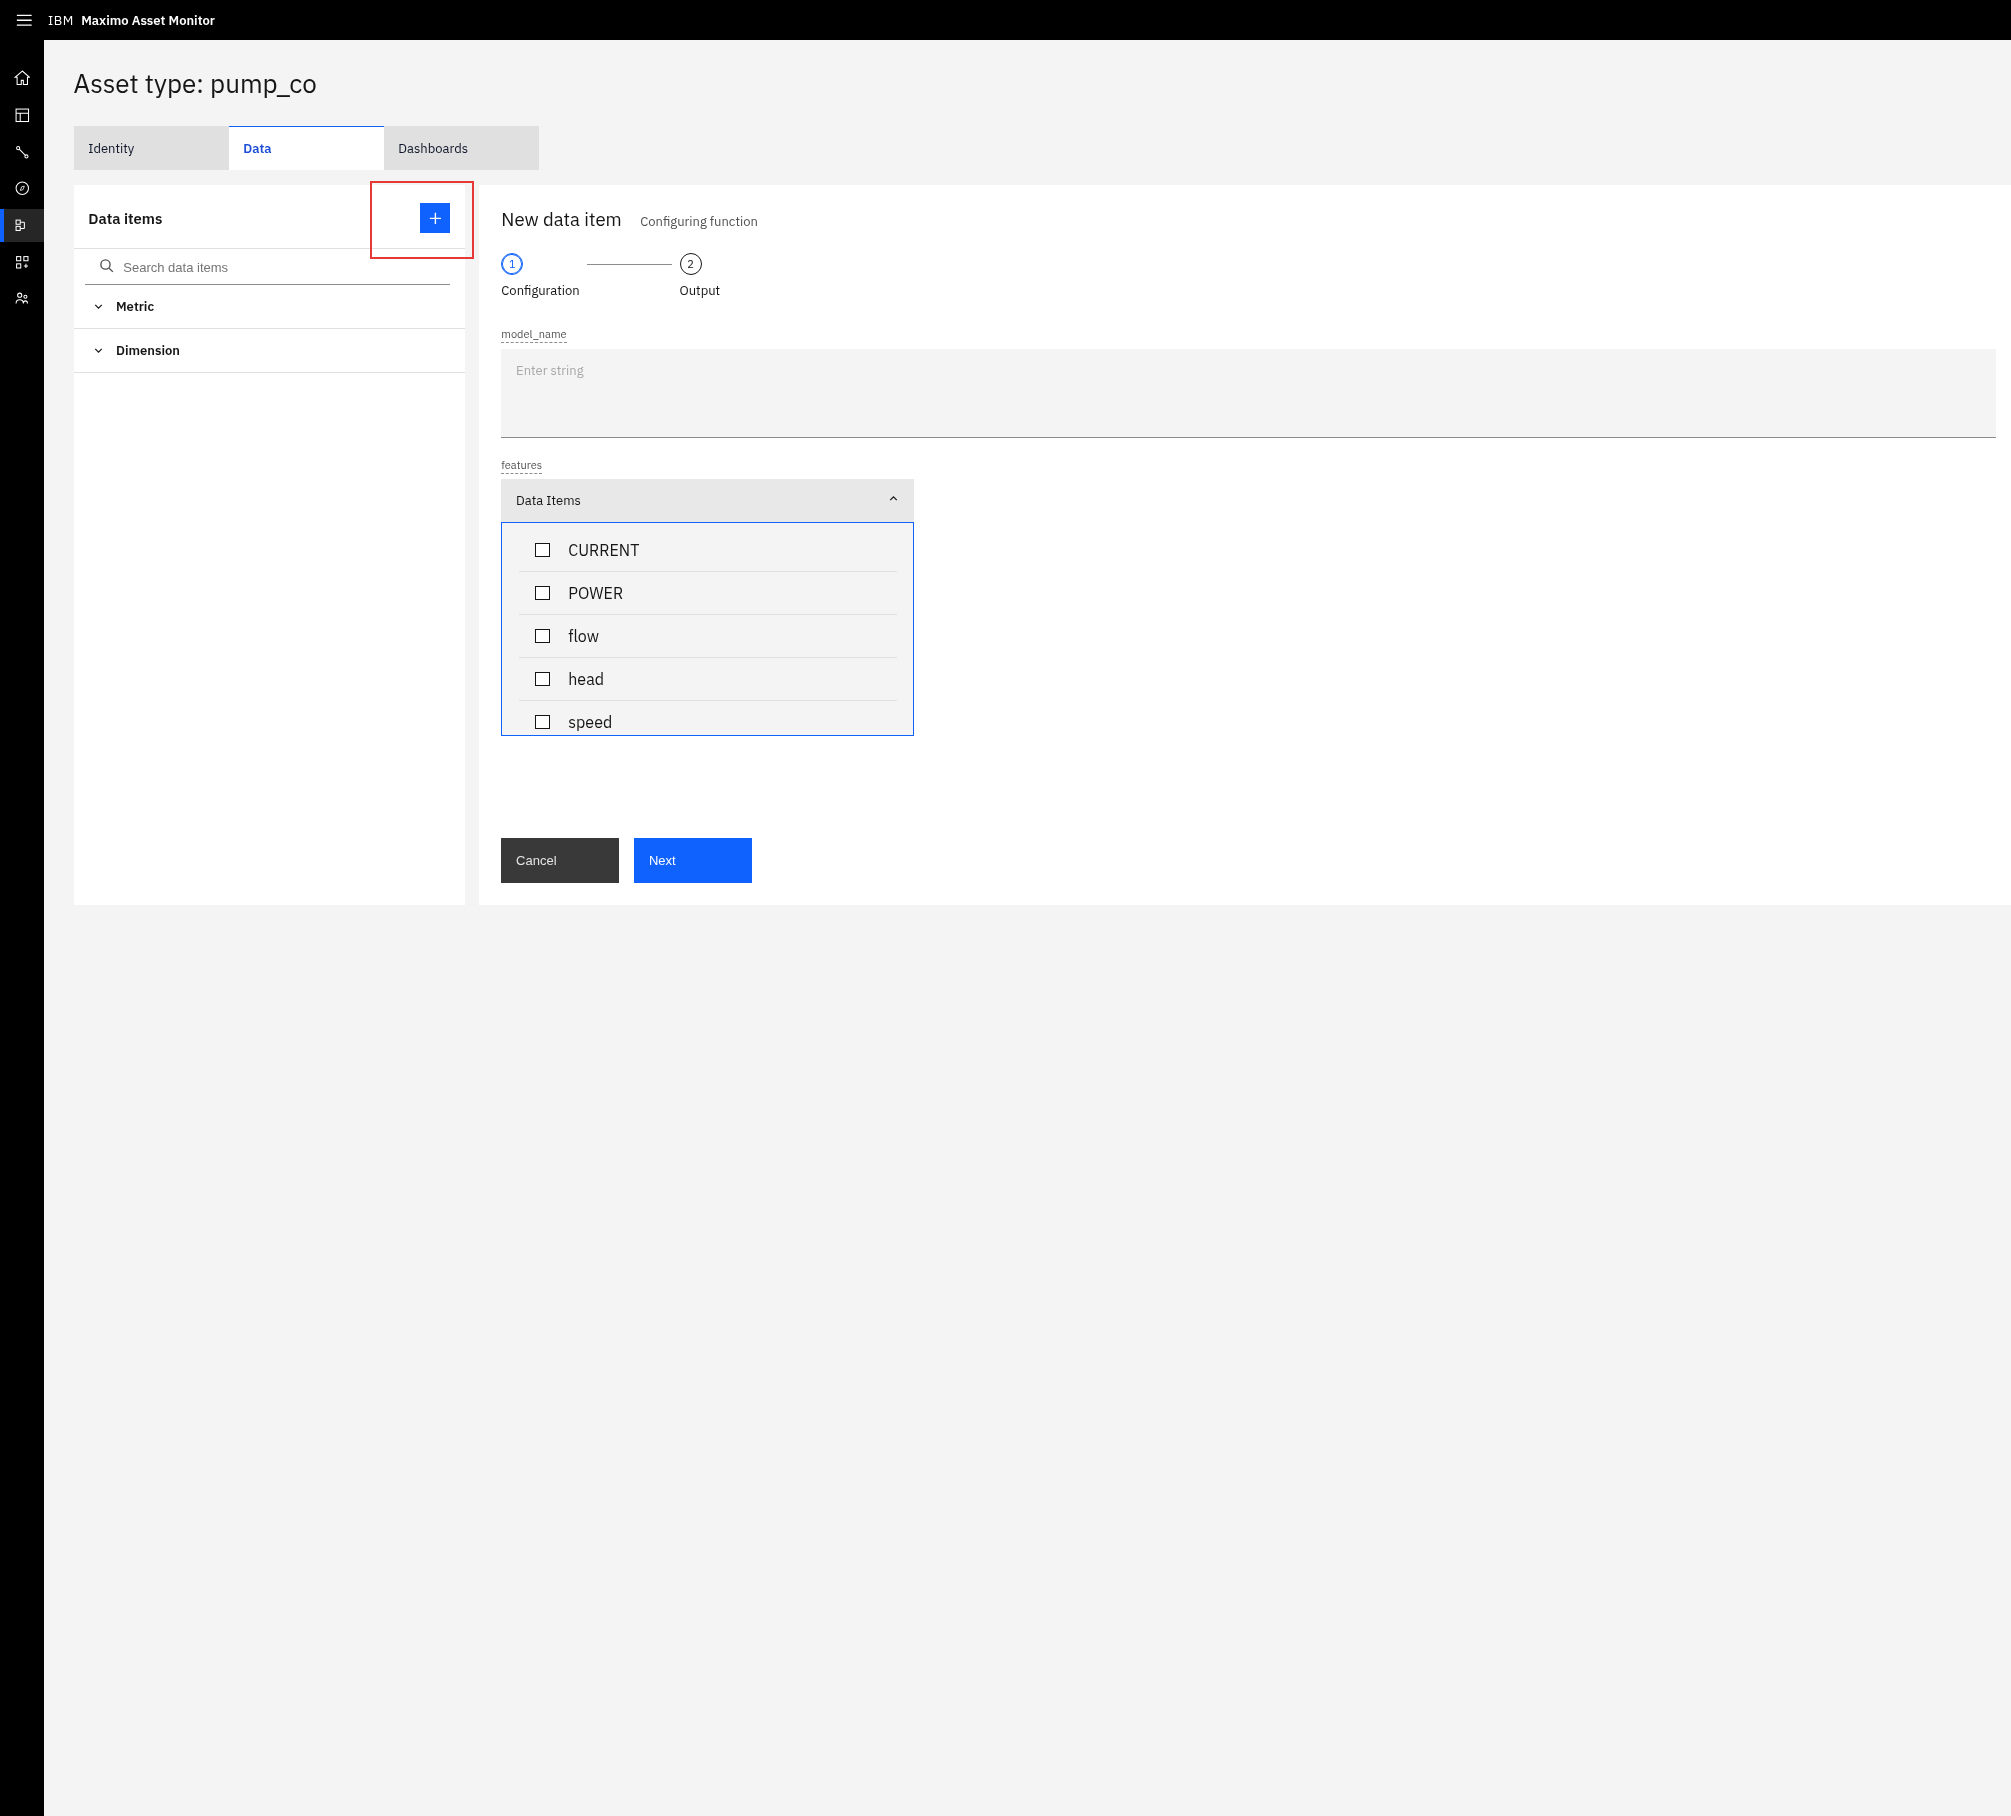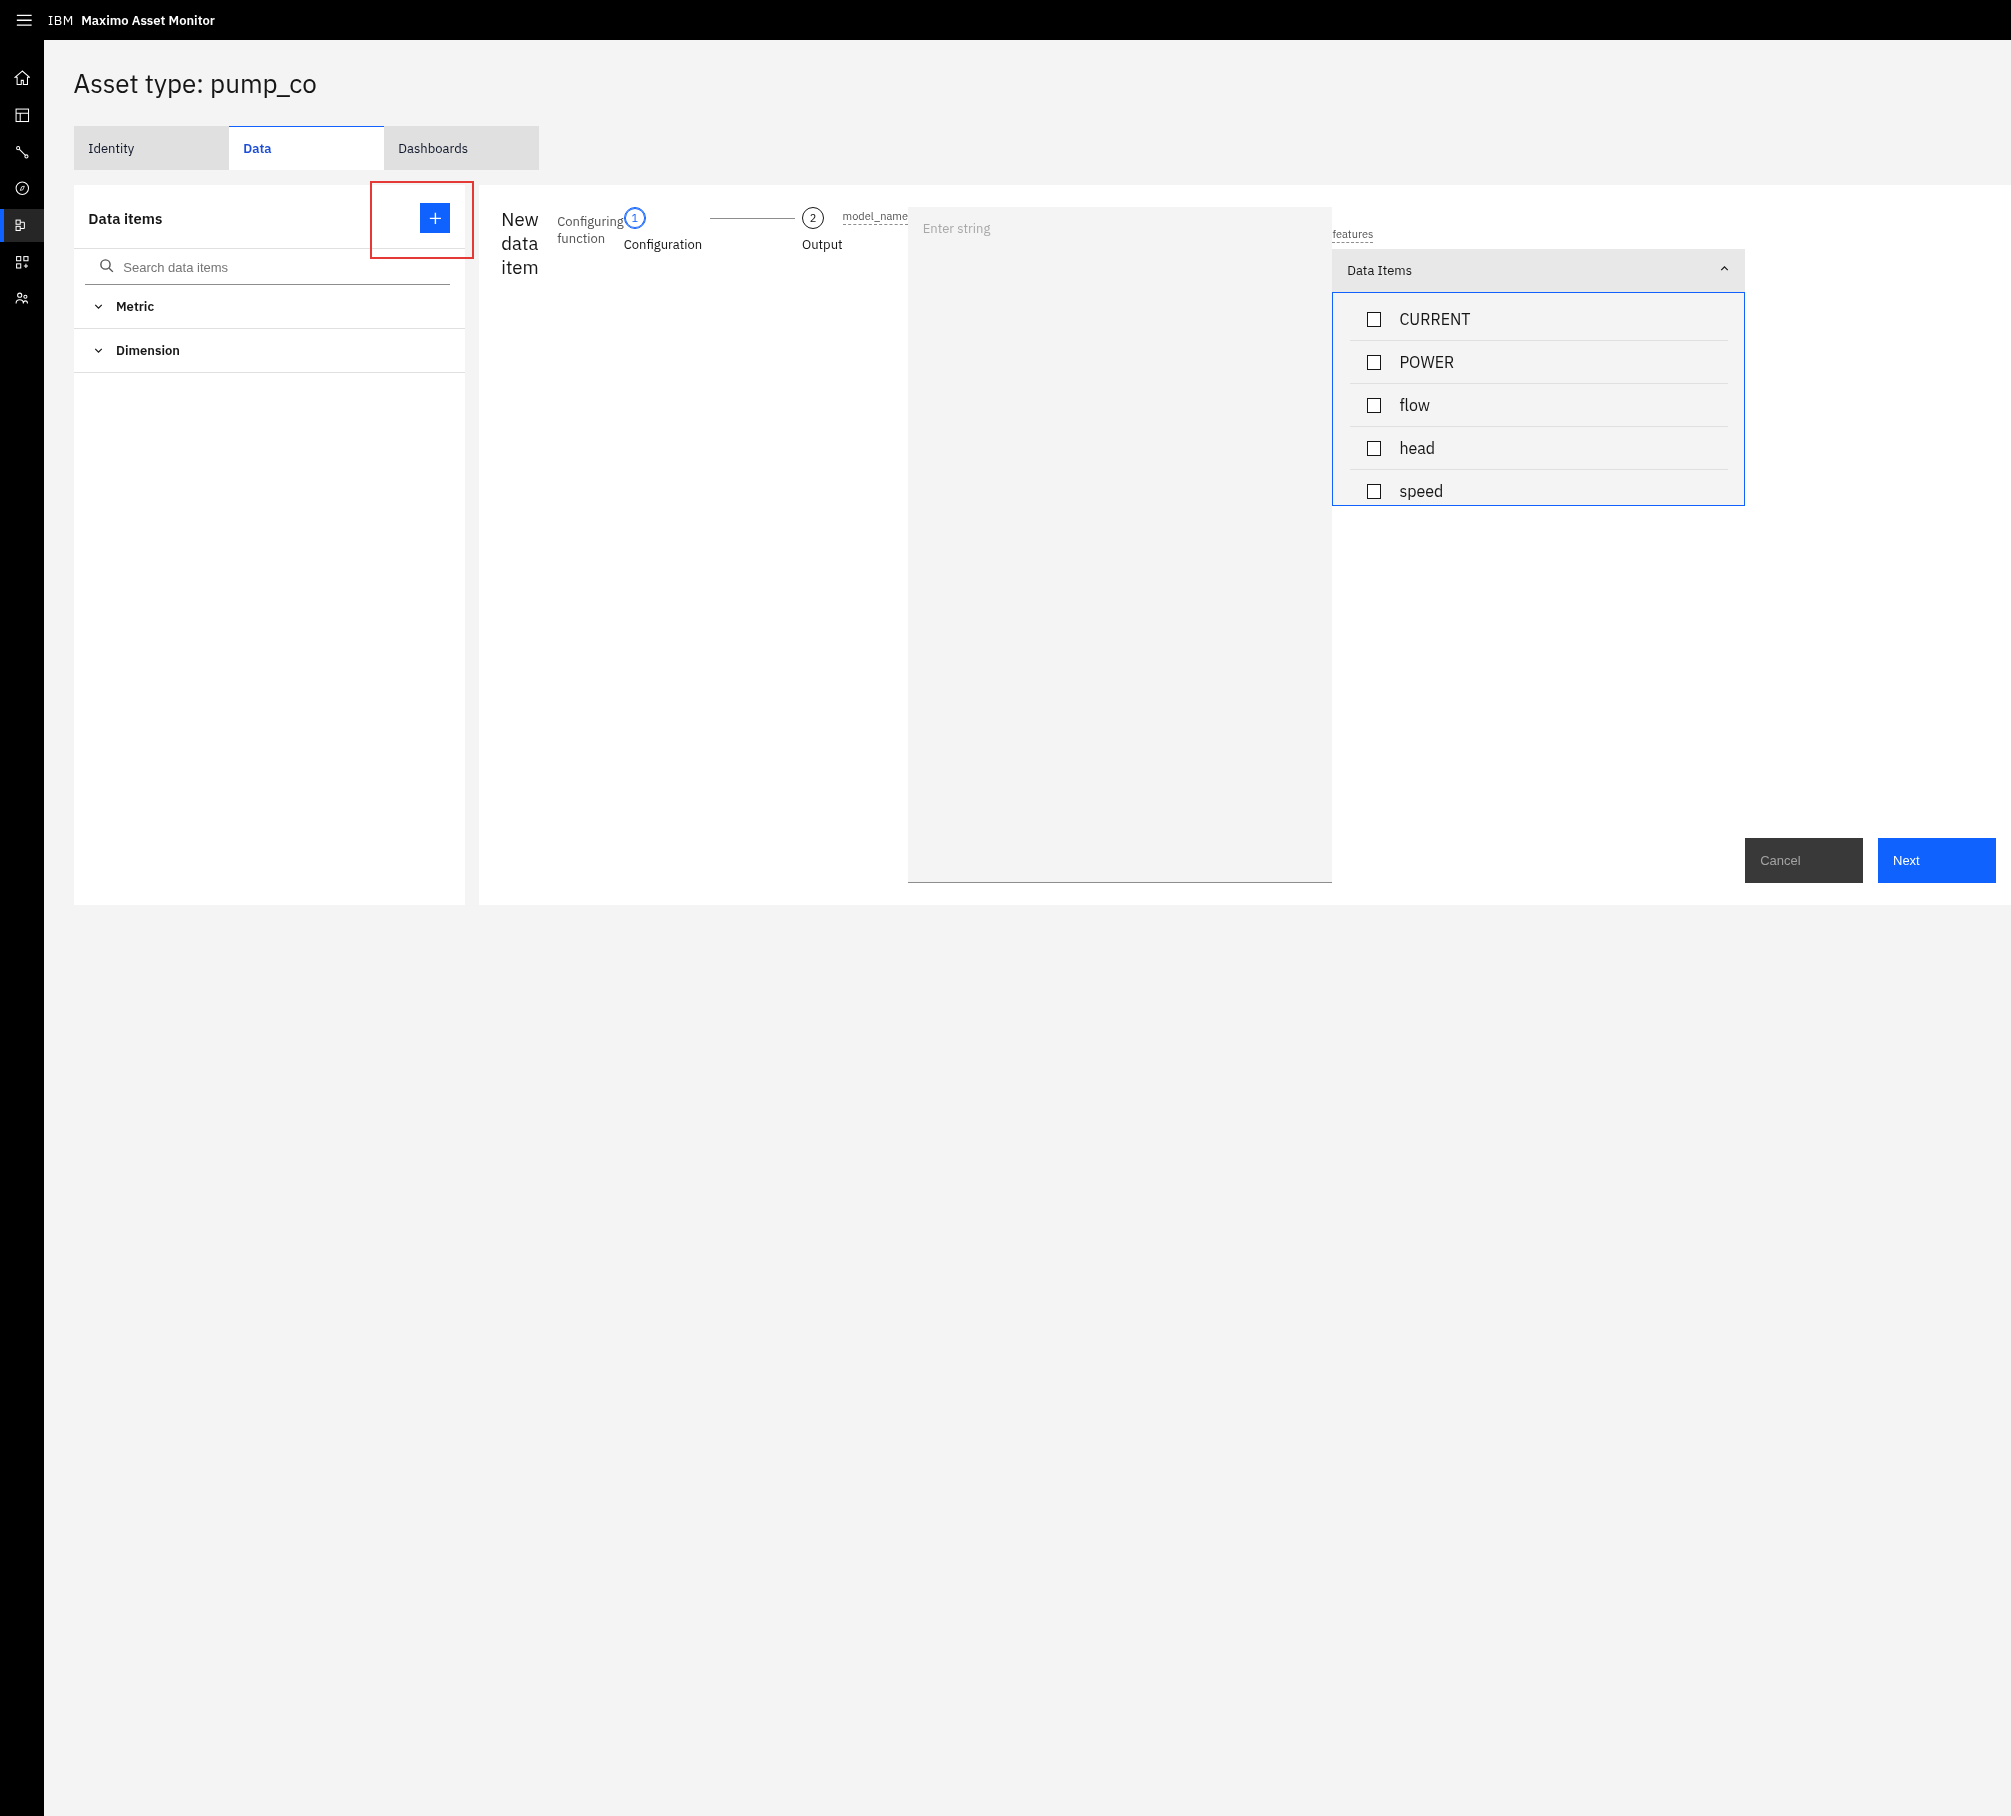--- a/index.html
+++ b/index.html
@@ -128,21 +128,21 @@
 .chev { display:inline-flex; }
 .chev svg { fill:#161616; }
 
 
 .panel-right {
   flex:1;
   background:#fff;
   padding:22px 14.8px 22px 22px;
   min-height:720px;
   display:flex;
-  flex-direction:row;
+  flex-direction:column;
 }
 .panel-right-header { display:flex; align-items:baseline; gap:18.5px; margin-bottom:22px; }
 .panel-right-title { font-size:18.5px; font-weight:400; }
 .panel-right-sub { font-size:13px; color:#525252; }
 
 .model-name { font-size:13px; margin-bottom:14.8px; }
 
 .stepper { display:flex; align-items:flex-start; gap:0; margin-bottom:26px; }
 .step { display:flex; flex-direction:column; align-items:flex-start; gap:7.4px; }
 .step-circle {
@@ -213,21 +213,21 @@
   display:flex; gap:14.8px;
 }
 .btn {
   padding:14.8px 55px 14.8px 14.8px;
   font-size:13px;
   border:none;
   cursor:pointer;
   min-width:118px;
   text-align:left;
 }
-.btn-secondary { background:#393939; color:#a3a3a3; }
+.btn-secondary { background:#393939; color:#e5e5e5; }
 .btn-primary { background:#0f62fe; color:#fff; }
 </style>
 </head>
 <body>
 
 <div class="app">
   <div class="header">
     <div class="hamburger">
       <svg width="18.5" height="18.5" viewBox="0 0 20 20">
           <path d="M2 4h16v1.5H2zM2 9.25h16v1.5H2zM2 14.5h16V16H2z" fill="#fff"></path>

